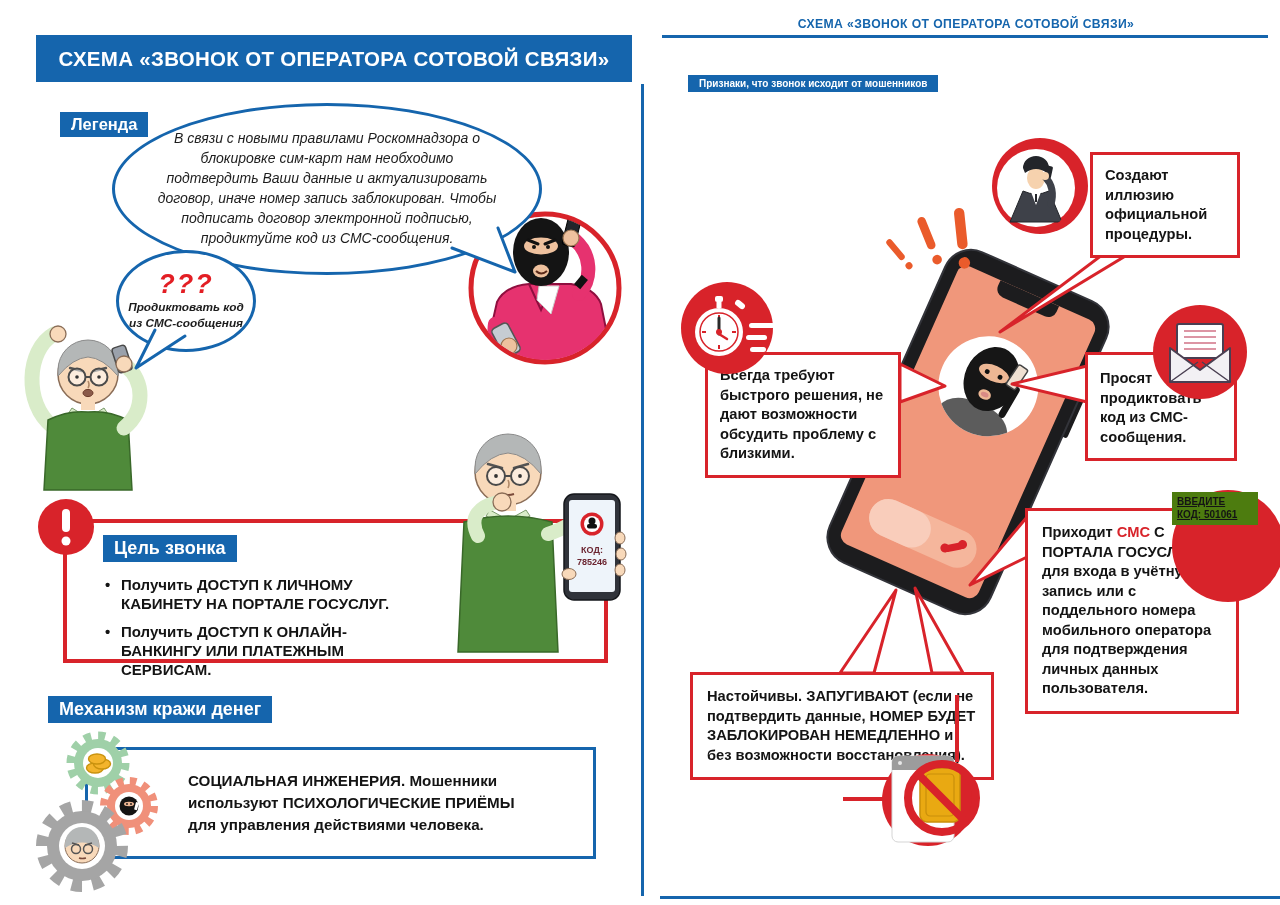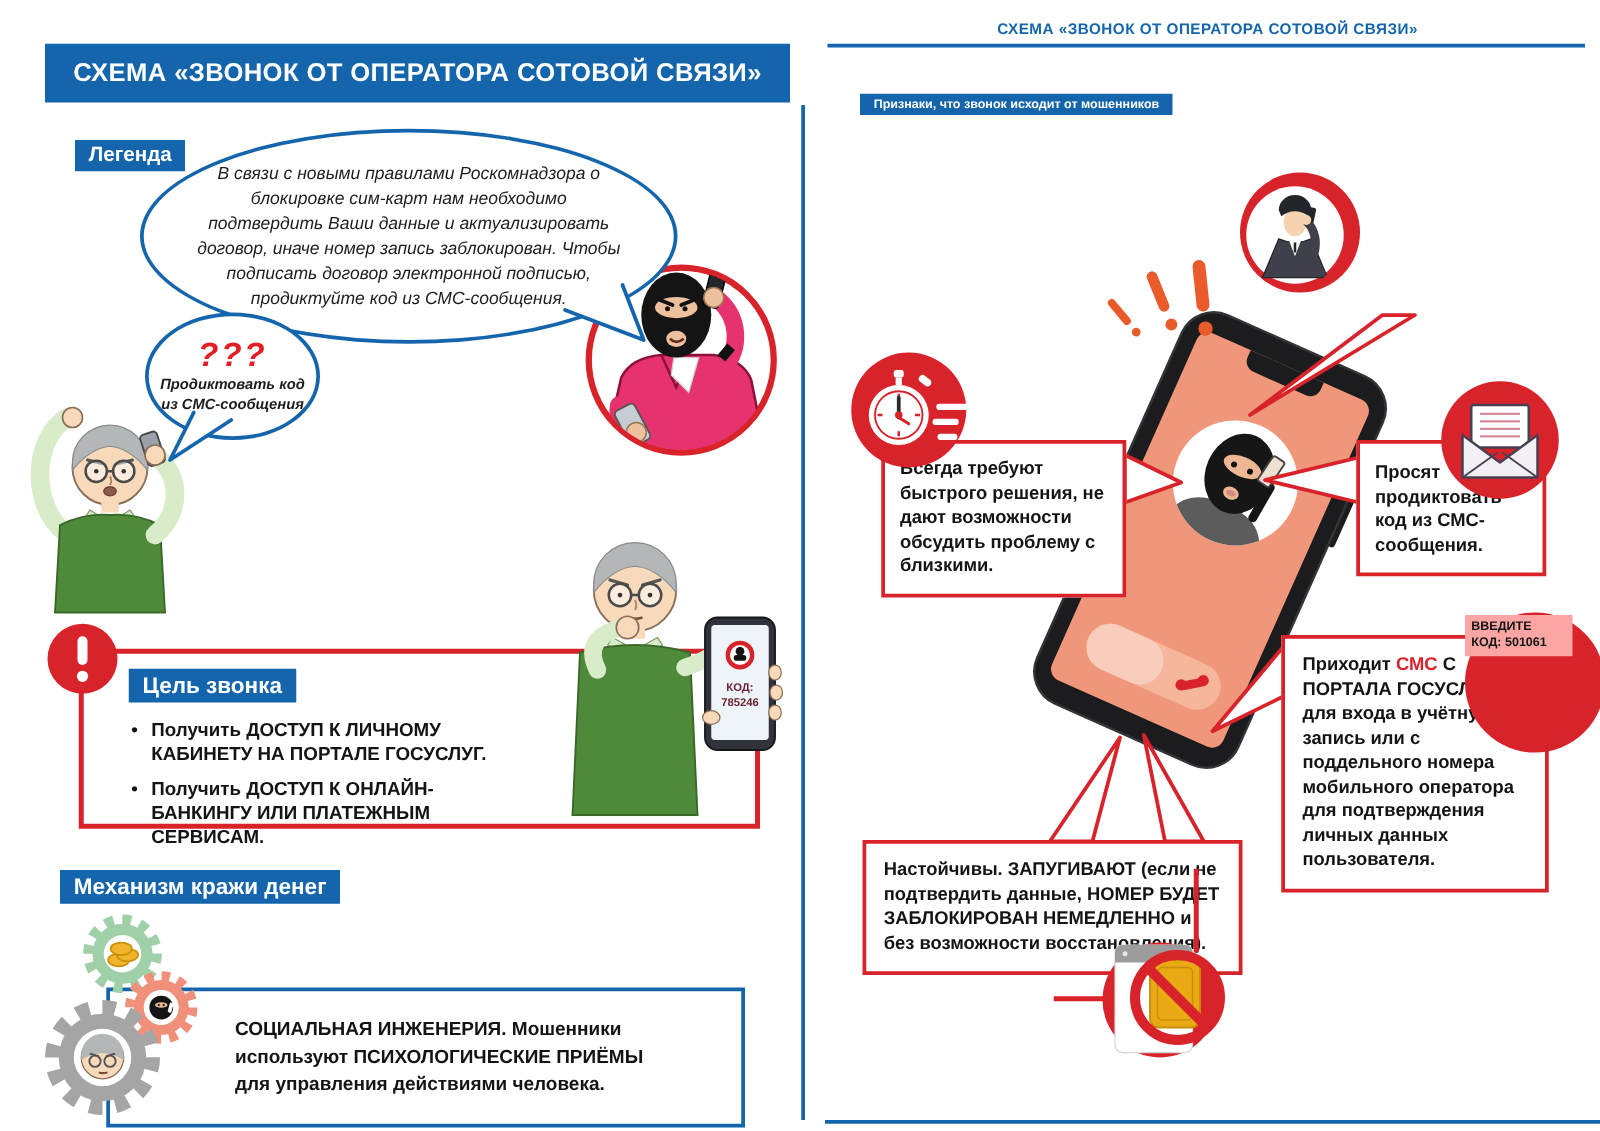--- a/index.html
+++ b/index.html
@@ -24,39 +24,39 @@
   .q-marks{color:#e31e24;font-weight:bold;font-style:italic;font-size:27px;letter-spacing:2px;line-height:1;}
   .q-text{font-weight:bold;font-style:italic;font-size:11.8px;line-height:1.3;color:#1d1d1d;padding:2px 8px 0;}
   .goal-box{left:63px;top:519px;width:537px;height:136px;border:4px solid #d8232a;z-index:2;background:#fff;}
   .goal-tag{left:36px;top:12px;position:absolute;font-size:18px;}
   .goal-box ul{position:absolute;left:36px;top:52px;width:305px;margin:0;padding:0;list-style:none;}
   .goal-box li{position:relative;padding-left:18px;font-weight:bold;font-size:15px;line-height:1.27;}
   .goal-box li + li{margin-top:9px;}
   .goal-box li::before{content:"•";position:absolute;left:2px;top:0;}
   .mech-tag{left:48px;top:696px;font-size:18px;}
   .mech-box{left:85px;top:747px;width:505px;height:106px;border:3px solid #1565ad;z-index:2;background:#fff;
-            display:flex;align-items:center;margin-top:43px;}
+            display:flex;align-items:center;}
   .mech-box p{margin:0 14px 0 100px;width:350px;font-weight:bold;font-size:15.2px;line-height:1.45;}
   
   .divider{left:641px;top:84px;width:3px;height:812px;background:#1565ad;z-index:2;}
   
   .r-title{left:660px;top:14px;width:612px;text-align:center;z-index:2;}
   .r-title span{color:#1565ad;font-weight:bold;font-size:12.2px;letter-spacing:.4px;}
   .r-title-line{left:662px;top:35px;width:606px;height:3px;background:#1565ad;z-index:2;}
   .r-header{left:688px;top:75px;font-size:10px;}
   .bottom-line{left:660px;top:896px;width:620px;height:3px;background:#1565ad;z-index:2;}
   .sign{position:absolute;background:#fff;border:3px solid #d8232a;padding:11px 12px;z-index:2;}
   .sign p{margin:0;font-weight:bold;font-size:14.7px;line-height:1.33;color:#141414;}
   .accent{color:#d8232a;}
   .s-official{left:1090px;top:152px;width:120px;}
   .s-urgency{left:705px;top:352px;width:166px;padding-top:11px;}
   .s-sms{left:1085px;top:352px;width:122px;padding-top:14px;}
   .s-gos{left:1025px;top:508px;width:180px;padding:12px 14px;}
   .s-threats{left:690px;top:672px;width:270px;padding:12px 14px;}
-  .badge{left:1172px;top:492px;width:76px;background:#fca5a5;padding:4px 5px;z-index:4;}
+  .badge{left:1172px;top:492px;width:76px;background:#4d7c0f;padding:4px 5px;z-index:4;text-decoration:underline;}
   .badge div{font-weight:bold;font-size:10px;line-height:1.25;color:#141414;}
 </style>
 </head>
 <body>
 
 <div id="root">
 
   <svg class="layer z1" viewBox="0 0 1280 905">
 
     <g transform="translate(88,374)">
@@ -192,20 +192,23 @@
   </div>
 
   <div class="abs divider"></div>
 
   <div class="abs r-title">
     <span>СХЕМА «ЗВОНОК ОТ ОПЕРАТОРА СОТОВОЙ СВЯЗИ»</span>
   </div>
   <div class="abs r-title-line"></div>
   <div class="abs blue-tag r-header">Признаки, что звонок исходит от мошенников</div>
 
+  <div class="abs sign s-official">
+    <p>Создают иллюзию официальной процедуры.</p>
+  </div>
   <div class="abs sign s-urgency">
     <p>Всегда требуют быстрого решения, не дают возможности обсудить проблему с близкими.</p>
   </div>
   <div class="abs sign s-sms">
     <p>Просят продиктовать код из СМС-сообщения.</p>
   </div>
   <div class="abs sign s-gos">
     <p><span>Приходит </span><span class="accent">СМС</span><span> С ПОРТАЛА ГОСУСЛУГ для входа в учётную запись или с поддельного номера мобильного оператора для подтверждения личных данных пользователя.</span></p>
   </div>
   <div class="abs sign s-threats">

